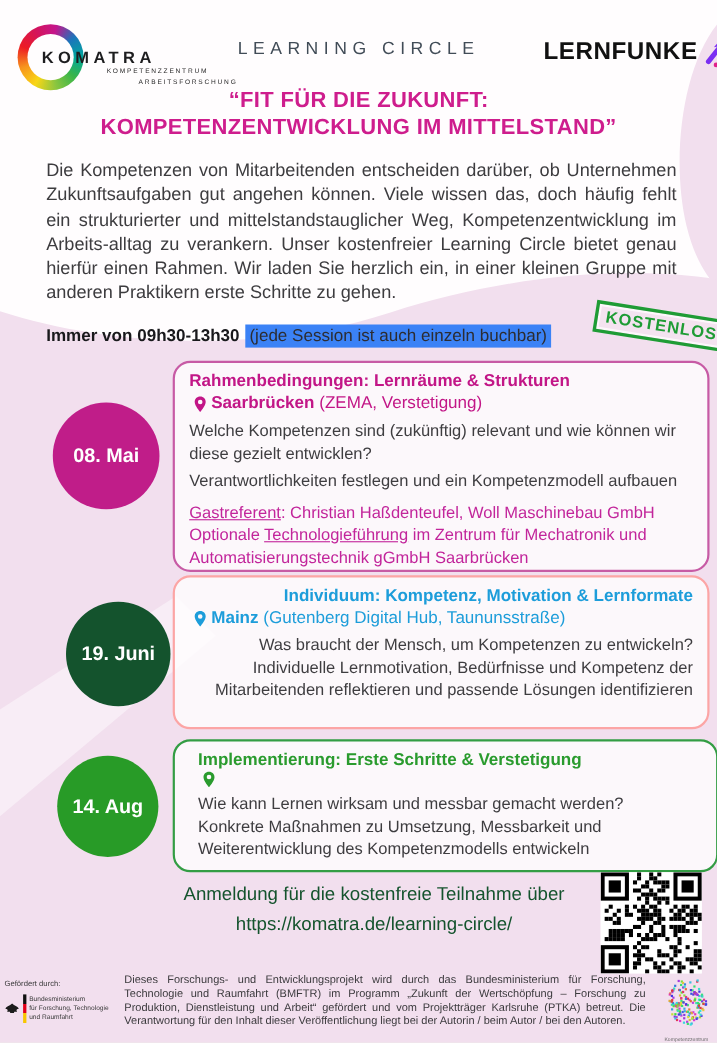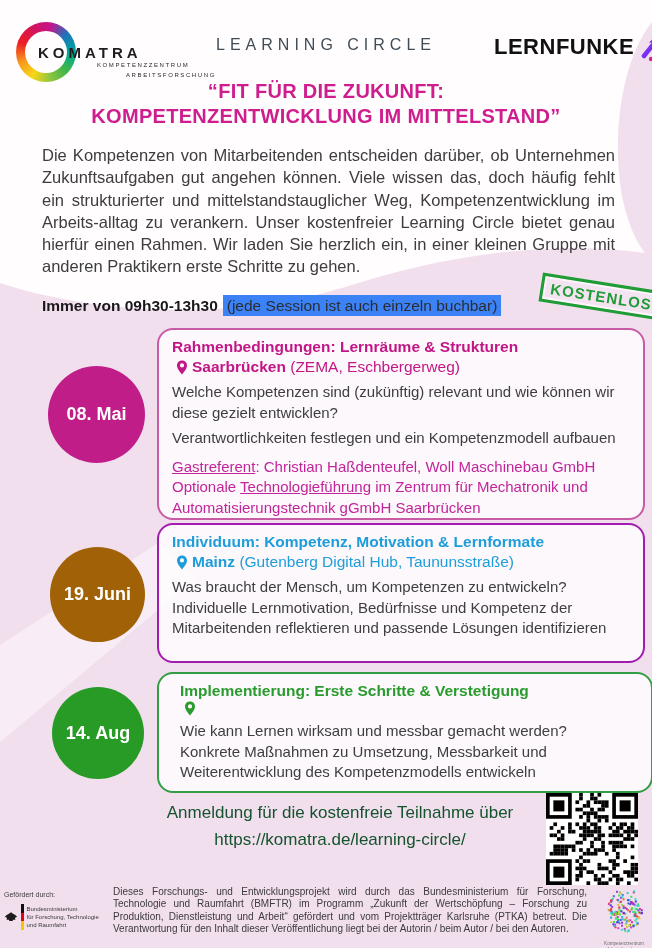--- a/index.html
+++ b/index.html
@@ -33,32 +33,32 @@
 
   
   .card{left:157px;width:458px;border-radius:16px;background:rgba(255,255,255,.78);padding:7px 13px;}
   .card .title{font-weight:700;font-size:15.5px;line-height:20px;}
   .card .loc{font-size:15.5px;line-height:20px;display:flex;align-items:center;gap:4px;padding-left:4px;}
   .card .loc .venue{font-weight:400;}
   .card .loc b{font-weight:700;}
   .card .body{font-size:15px;line-height:20.5px;color:#3e3d40;margin-top:5px;}
   .card1{top:328px;height:174px;border:2px solid #c75ba5;}
   .card1 .title,.card1 .loc{color:#c21687;}
-  .card2{top:523px;height:122px;border:2px solid #a21caf;}
+  .card2{top:523px;height:122px;border:2px solid #fca5a5;text-align:right;}
   .card2 .title,.card2 .loc{color:#1d9dda;}
   .card3{top:672px;height:103px;border:2px solid #339d44;padding-left:21px;}
   .card3 .title,.card3 .loc{color:#2a9b2e;}
   .guest{font-size:15px;line-height:20.5px;color:#c2259b;margin-top:8px;}
   .guest .ul{text-decoration:underline;}
   .pin{flex:0 0 auto;}
 
   
   .circle{border-radius:50%;display:flex;align-items:center;justify-content:center;color:#fff;font-weight:700;font-size:18px;}
   .circle1{left:48px;top:366px;width:97px;height:97px;background:#c01d89;}
-  .circle2{left:50px;top:547px;width:95px;height:95px;background:#a16207;}
+  .circle2{left:60px;top:547px;width:95px;height:95px;background:#14532d;}
   .circle3{left:52px;top:687px;width:92px;height:92px;background:#289b27;}
 
   .register{left:140px;top:799px;width:400px;text-align:center;color:#14532d;font-size:17px;line-height:27px;}
   .qr{left:546px;top:793px;width:92px;height:92px;background:#fff;padding:0;}
   .qr svg{display:block;}
 
   
   .f-left{left:4px;top:891px;width:104px;}
   .funded{font-size:7px;color:#3a3a3a;margin-bottom:6px;}
   .ministry-row{display:flex;align-items:center;gap:3px;}
@@ -114,21 +114,21 @@
 
   <div class="layer stamp">KOSTENLOS</div>
 
   <div class="layer circle circle1">08. Mai</div>
   <div class="layer card card1">
     <div class="title">Rahmenbedingungen: Lernräume &amp; Strukturen</div>
     <div class="loc">
       <svg class="pin" width="12" height="15" viewBox="0 0 24 30">
         <path d="M12 1C6 1 2 5.5 2 11c0 7 10 18 10 18s10-11 10-18C22 5.5 18 1 12 1zm0 14a4.2 4.2 0 1 1 0-8.4 4.2 4.2 0 0 1 0 8.4z" fill="currentColor"></path>
       </svg>
-      <span><b>Saarbrücken</b> <span class="venue">(ZEMA, Eschbergerweg)</span></span>
+      <span><b>Saarbrücken</b> <span class="venue">(ZEMA, Verstetigung)</span></span>
     </div>
     <div class="body">Welche Kompetenzen sind (zukünftig) relevant und wie können wir diese gezielt entwicklen?</div>
     <div class="body">Verantwortlichkeiten festlegen und ein Kompetenzmodell aufbauen</div>
     <div class="guest">
       <span class="ul">Gastreferent</span><span>: Christian Haßdenteufel, Woll Maschinebau GmbH</span><br>
       <span>Optionale </span><span class="ul">Technologieführung</span><span> im Zentrum für Mechatronik und Automatisierungstechnik gGmbH Saarbrücken</span>
     </div>
   </div>
 
   <div class="layer circle circle2">19. Juni</div>

